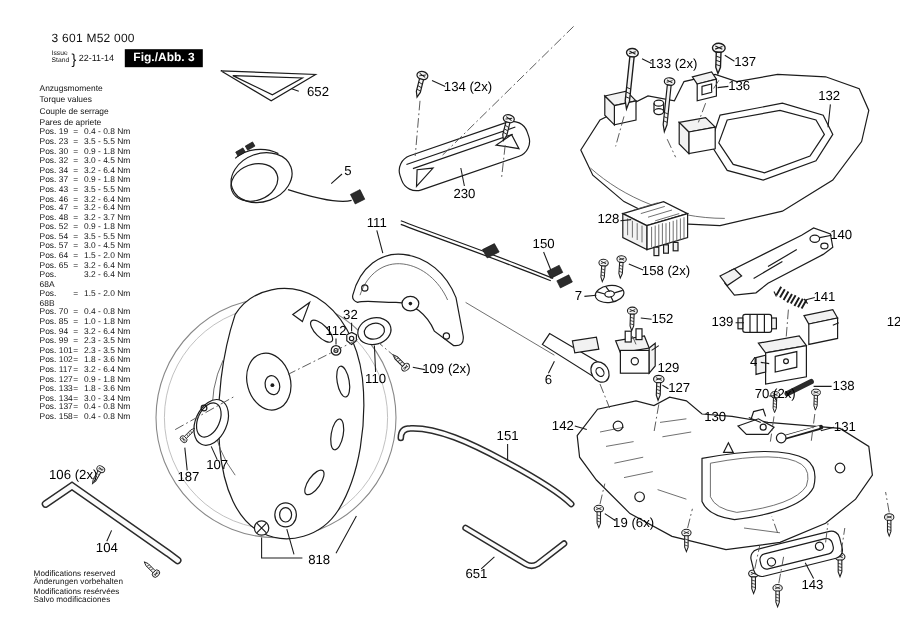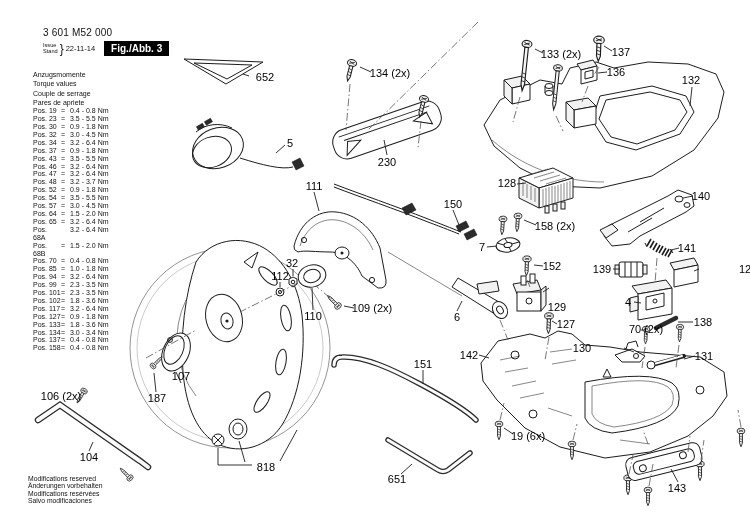--- a/index.html
+++ b/index.html
@@ -520,29 +520,29 @@
     <div class="part-label" style="left: 687px; top: 248px;">141</div>
     <div class="part-label" style="left: 602px; top: 269px;">139</div>
     <div class="part-label" style="left: 711px; top: 269px; margin-left: 34px;">12</div>
     <div class="part-label" style="left: 552px; top: 266px;">152</div>
     <div class="part-label" style="left: 557px; top: 288px; margin-top: 19px;">129</div>
     <div class="part-label" style="left: 628px; top: 302px;">4</div>
     <div class="part-label" style="left: 457px; top: 317px;">6</div>
     <div class="part-label" style="left: 566px; top: 324px;">127</div>
     <div class="part-label" style="left: 618px; top: 329px; margin-left: 28px;">70 (2x)</div>
     <div class="part-label" style="left: 703px; top: 322px;">138</div>
-    <div class="part-label" style="left: 582px; top: 348px;">130</div>
+    <div class="part-label" style="left: 596px; top: 348px;">130</div>
     <div class="part-label" style="left: 704px; top: 356px;">131</div>
     <div class="part-label" style="left: 469px; top: 355px;">142</div>
     <div class="part-label" style="left: 423px; top: 364px;">151</div>
     <div class="part-label" style="left: 372px; top: 308px; text-align: center;">109 (2x)</div>
     <div class="part-label" style="left: 313px; top: 316px;">110</div>
     <div class="part-label" style="left: 280px; top: 276px;">112</div>
     <div class="part-label" style="left: 292px; top: 263px;">32</div>
-    <div class="part-label" style="left: 181px; top: 376px;">107</div>
+    <div class="part-label" style="left: 181px; top: 388px;">107</div>
     <div class="part-label" style="left: 157px; top: 398px;">187</div>
     <div class="part-label" style="left: 61px; top: 396px;">106 (2x)</div>
     <div class="part-label" style="left: 89px; top: 457px;">104</div>
     <div class="part-label" style="left: 266px; top: 467px;">818</div>
     <div class="part-label" style="left: 397px; top: 479px;">651</div>
     <div class="part-label" style="left: 528px; top: 436px;">19 (6x)</div>
     <div class="part-label" style="left: 677px; top: 488px;">143</div>
   </div>
 
 </body></html>

